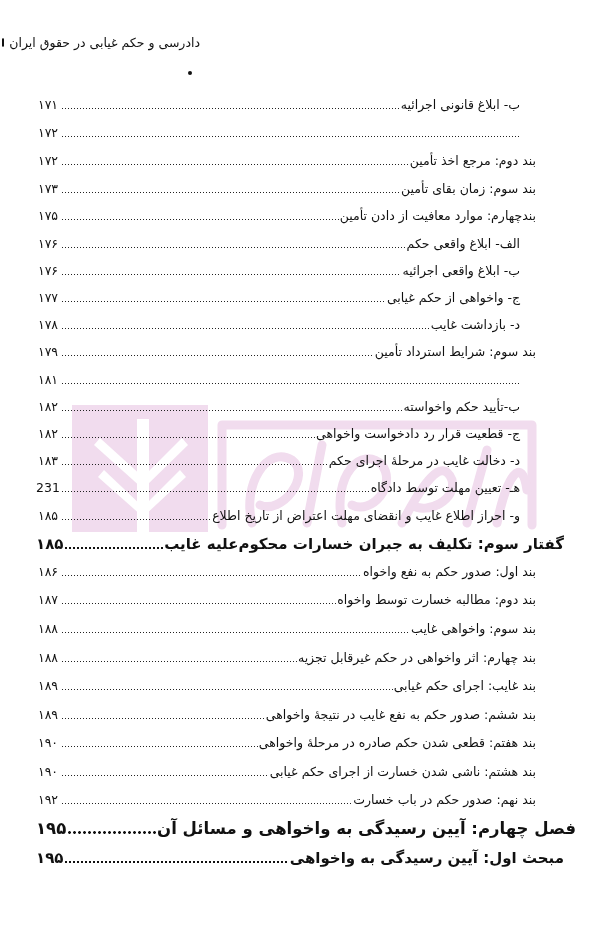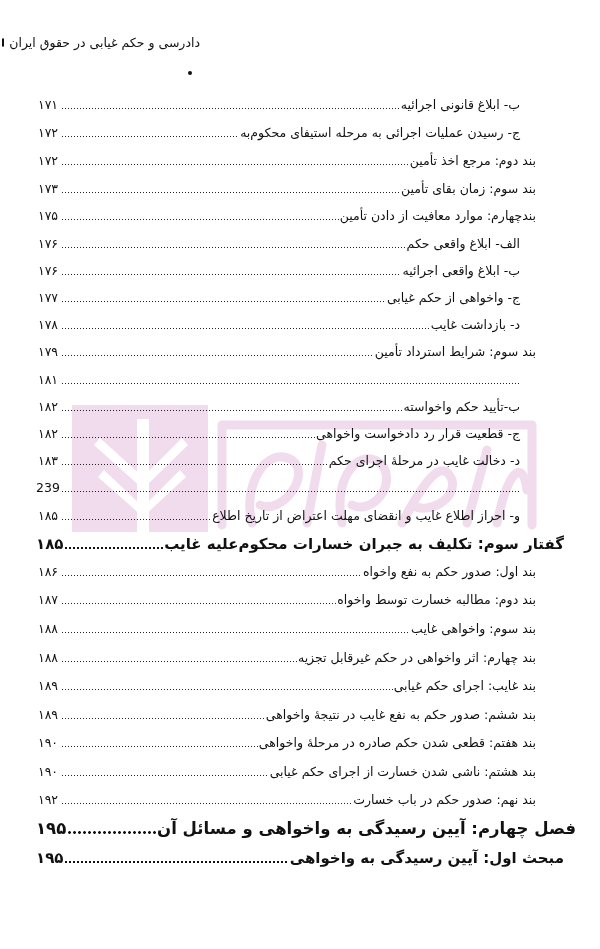--- a/index.html
+++ b/index.html
@@ -79,21 +79,20 @@
 
 <div class="center-dot"></div>
 
 <div class="toc">
   <div class="row" style="top:93px; width:484px;">
     <span class="label">ب- ابلاغ قانونی اجرائیه</span>
     <span class="dots"></span>
     <span class="page">۱۷۱</span>
   </div>
   <div class="row" style="top:121px; width:484px;">
-    <span class="label">ج- رسیدن عملیات اجرائی به مرحله استیفای محکوم‌به</span>
     <span class="dots"></span>
     <span class="page">۱۷۲</span>
   </div>
   <div class="row" style="top:149px; width:500px;">
     <span class="label">بند دوم: مرجع اخذ تأمین</span>
     <span class="dots"></span>
     <span class="page">۱۷۲</span>
   </div>
   <div class="row" style="top:177px; width:500px;">
     <span class="label">بند سوم: زمان بقای تأمین</span>
@@ -143,22 +142,23 @@
     <span class="label">ج- قطعیت قرار رد دادخواست واخواهی</span>
     <span class="dots"></span>
     <span class="page">۱۸۲</span>
   </div>
   <div class="row" style="top:449px; width:484px;">
     <span class="label">د- دخالت غایب در مرحلهٔ اجرای حکم</span>
     <span class="dots"></span>
     <span class="page">۱۸۳</span>
   </div>
   <div class="row" style="top:476px; width:484px;">
-    <span class="dots"></span>
-    <span class="page">239</span>
+    <span class="label">هـ- تعیین مهلت توسط دادگاه</span>
+    <span class="dots"></span>
+    <span class="page">231</span>
   </div>
   <div class="row" style="top:504px; width:484px;">
     <span class="label">و- احراز اطلاع غایب و انقضای مهلت اعتراض از تاریخ اطلاع</span>
     <span class="dots"></span>
     <span class="page">۱۸۵</span>
   </div>
   <div class="row bold" style="top:530px; width:528px;">
     <span class="label">گفتار سوم: تکلیف به جبران خسارات محکوم‌علیه غایب</span>
     <span class="dots"></span>
     <span class="page">۱۸۵</span>

